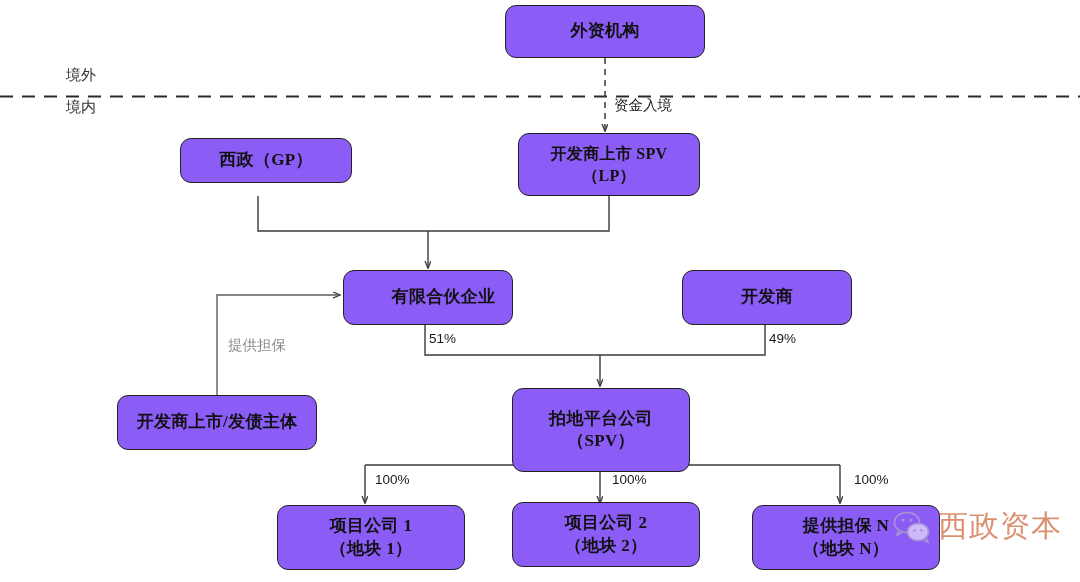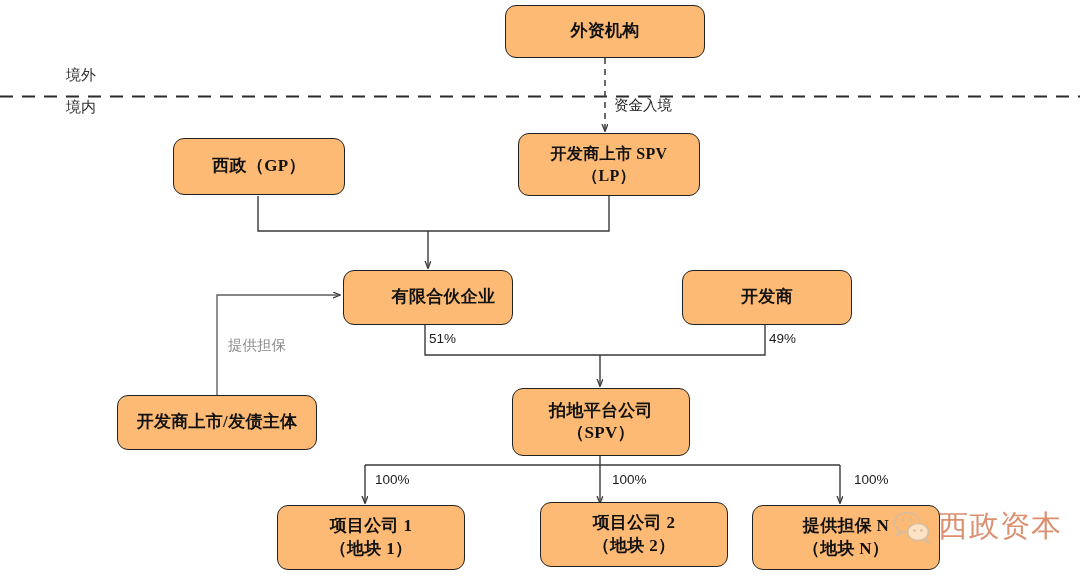--- a/index.html
+++ b/index.html
@@ -20,21 +20,21 @@
     position: absolute;
     left: 0; top: 0;
     width: 1080px; height: 582px;
     pointer-events: none;
   }
   .node {
     position: absolute;
     box-sizing: border-box;
     border: 1.6px solid #222222;
     border-radius: 11px;
-    background: #fdba74;
+    background: #8b5cf6;
     display: flex;
     flex-direction: column;
     align-items: center;
     justify-content: center;
     text-align: center;
     color: #111111;
     font-weight: bold;
     font-size: 17px;
     line-height: 1.32;
     letter-spacing: 0.3px;
@@ -120,47 +120,47 @@
 
   <div class="node" style="left:505px; top:5px; width:200px; height:53px;">
     <span class="ln">外资机构</span>
   </div>
 
   <div class="node" style="left:518px; top:133px; width:182px; height:63px; font-size:16px;">
     <span class="ln">开发商上市 SPV</span>
     <span class="ln">（LP）</span>
   </div>
 
-  <div class="node" style="left:173px; top:138px; width:172px; height:57px;">
+  <div class="node" style="left:180px; top:138px; width:172px; height:45px;">
     <span class="ln">西政（GP）</span>
   </div>
 
   <div class="node" style="left:343px; top:270px; width:170px; height:55px;padding-left:31px;">
     <span class="ln">有限合伙企业</span>
   </div>
 
   <div class="node" style="left:117px; top:395px; width:200px; height:55px;">
     <span class="ln">开发商上市/发债主体</span>
   </div>
 
   <div class="node" style="left:682px; top:270px; width:170px; height:55px;">
     <span class="ln">开发商</span>
   </div>
 
-  <div class="node" style="left:512px; top:388px; width:178px; height:68px;">
+  <div class="node" style="left:512px; top:388px; width:178px; height:84px;">
     <span class="ln">拍地平台公司</span>
     <span class="ln">（SPV）</span>
   </div>
 
   <div class="node" style="left:277px; top:505px; width:188px; height:65px;">
     <span class="ln">项目公司 1</span>
     <span class="ln">（地块 1）</span>
   </div>
 
-  <div class="node" style="left:512px; top:502px; width:188px; height:65px;margin-left:28px;">
+  <div class="node" style="left:512px; top:502px; width:188px; height:65px;">
     <span class="ln">项目公司 2</span>
     <span class="ln">（地块 2）</span>
   </div>
 
   <div class="node" style="left:752px; top:505px; width:188px; height:65px;">
     <span class="ln">提供担保 N</span>
     <span class="ln">（地块 N）</span>
   </div>
 
   <div class="edge-label cjk" style="left:614px; top:96px;">资金入境</div>

